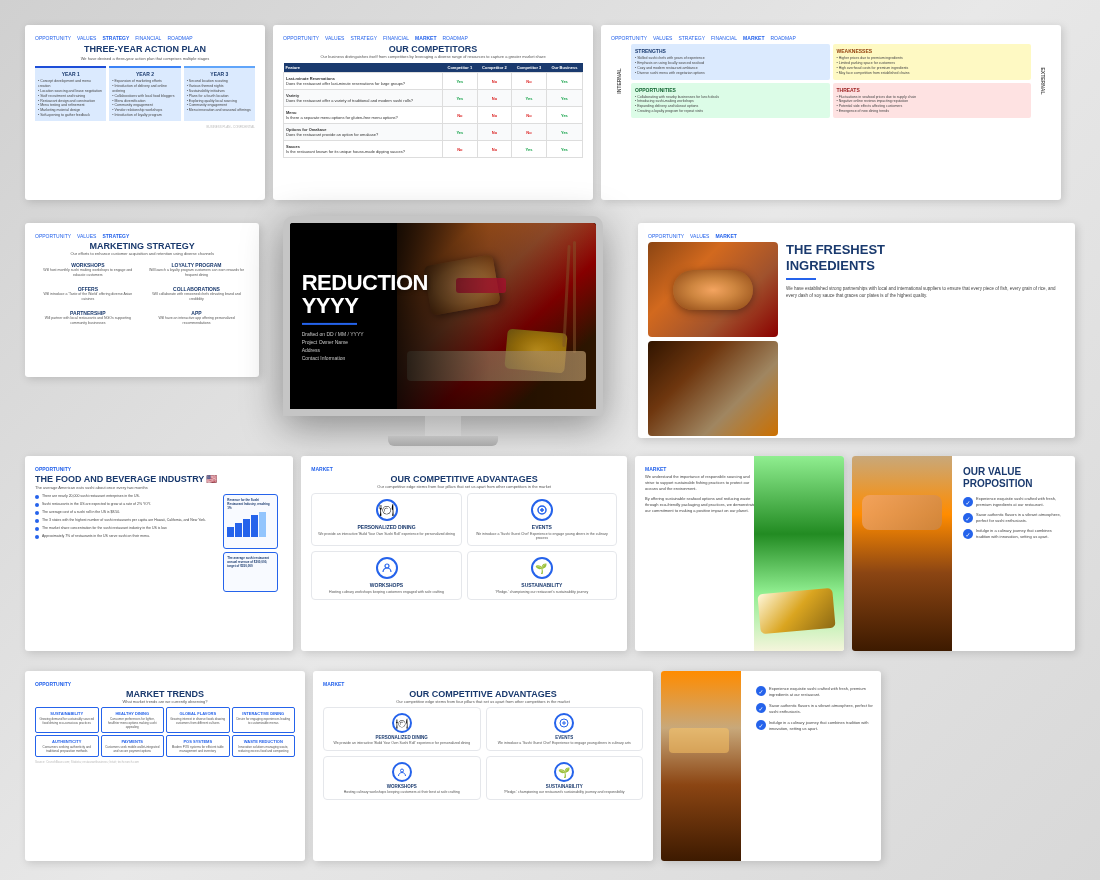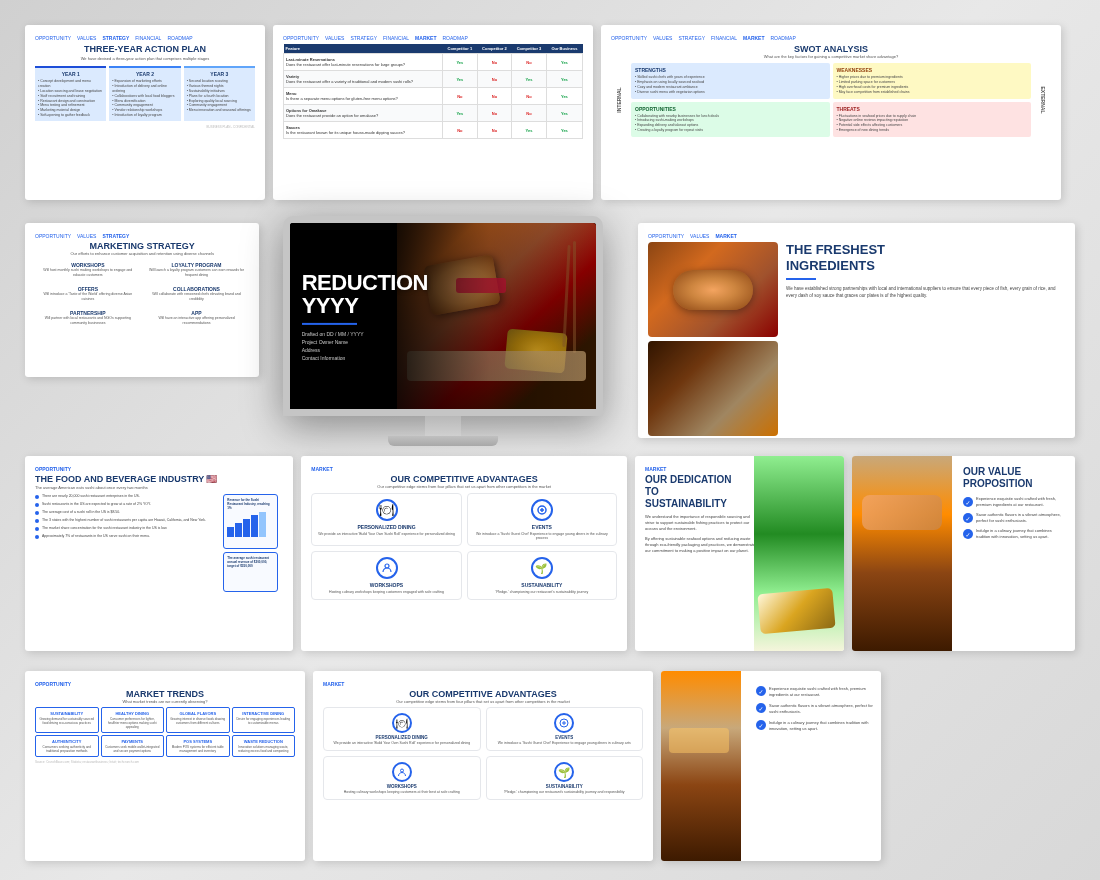--- a/index.html
+++ b/index.html
@@ -57,20 +57,24 @@
     </div>
 
     <div class="slide-wrapper" style="width:320px;min-height:175px;">
       <div style="display:flex;gap:6px;margin-bottom:3px;font-size:5px;color:#2563eb;">
         <span>OPPORTUNITY</span>
         <span>VALUES</span>
         <span>STRATEGY</span>
         <span>FINANCIAL</span>
         <span style="font-weight:700;">MARKET</span>
         <span>ROADMAP</span>
+      </div>
+      <div style="text-align:center;margin-bottom:4px;">
+        <div style="font-size:9px;font-weight:900;color:#1a3a6e;text-transform:uppercase;">OUR COMPETITORS</div>
+        <div style="font-size:4px;color:#555;">Our business distinguishes itself from competitors by leveraging a diverse range of resources to capture a greater market share</div>
       </div>
       <table style="width:100%;border-collapse:collapse;font-size:4px;">
         <thead>
           <tr>
             <th style="background:#1a3a6e;color:#fff;padding:2px;text-align:left;font-size:4px;">Feature</th>
             <th style="background:#1a3a6e;color:#fff;padding:2px;text-align:center;font-size:4px;">Competitor 1</th>
             <th style="background:#1a3a6e;color:#fff;padding:2px;text-align:center;font-size:4px;">Competitor 2</th>
             <th style="background:#1a3a6e;color:#fff;padding:2px;text-align:center;font-size:4px;">Competitor 3</th>
             <th style="background:#1a3a6e;color:#fff;padding:2px;text-align:center;font-size:4px;">Our Business</th>
           </tr>
@@ -117,24 +121,20 @@
 
     <div class="slide-wrapper" style="width:460px;min-height:175px;">
       <div style="display:flex;gap:6px;margin-bottom:3px;font-size:5px;color:#2563eb;">
         <span>OPPORTUNITY</span>
           <span>VALUES</span>
           <span>STRATEGY</span>
           <span>FINANCIAL</span>
           <span style="font-weight:700;">MARKET</span>
           <span>ROADMAP</span>
       </div>
-      <div style="text-align:center;margin-bottom:4px;">
-        <div style="font-size:9px;font-weight:900;color:#1a3a6e;text-transform:uppercase;">SWOT ANALYSIS</div>
-        <div style="font-size:4px;color:#555;">What are the key factors for gaining a competitive market share advantage?</div>
-      </div>
       <div style="display:flex;gap:4px;">
         <div style="width:16px;display:flex;align-items:center;justify-content:center;">
           <div style="transform:rotate(-90deg);font-size:5px;font-weight:700;color:#555;white-space:nowrap;">INTERNAL</div>
         </div>
         <div style="flex:1;">
           <div style="display:grid;grid-template-columns:1fr 1fr;gap:3px;">
             <div style="background:#dbeafe;padding:4px;border-radius:2px;">
               <div style="font-size:5px;font-weight:700;color:#1a3a6e;margin-bottom:2px;">STRENGTHS</div>
               <div style="font-size:3.5px;color:#444;line-height:1.4;">• Skilled sushi chefs with years of experience<br>• Emphasis on using locally sourced seafood<br>• Cozy and modern restaurant ambiance<br>• Diverse sushi menu with vegetarian options</div>
             </div>
@@ -363,21 +363,20 @@
         </div>
       </div>
     </div>
 
     <div style="width:440px;height:195px;display:flex;gap:8px;">
 
       <div class="slide-wrapper" style="width:210px;height:195px;position:relative;overflow:hidden;">
         <div style="display:flex;gap:4px;margin-bottom:2px;font-size:5px;color:#2563eb;">
             <span style="font-weight:700;">MARKET</span>
           </div>
-        <div style="font-size:10px;font-weight:900;color:#1a3a6e;text-transform:uppercase;line-height:1.2;margin-bottom:4px;">OUR DEDICATION<br>TO<br>SUSTAINABILITY</div>
 
         <div style="position:absolute;right:0;top:0;width:90px;height:195px;overflow:hidden;">
           <div style="width:100%;height:100%;background:linear-gradient(to bottom, #90EE90 0%, #228B22 40%, #90EE90 70%, #f5f5dc 100%);position:relative;">
 
             <div style="position:absolute;bottom:20px;left:5px;width:75px;height:40px;background:linear-gradient(135deg,#fff8dc,#daa520,#8b6914);border-radius:5px;transform:rotate(-5deg);"></div>
           </div>
         </div>
         <div style="width:115px;">
           <div style="font-size:4px;color:#444;line-height:1.5;margin-bottom:4px;">We understand the importance of responsible sourcing and strive to support sustainable fishing practices to protect our oceans and the environment.</div>
           <div style="font-size:4px;color:#444;line-height:1.5;">By offering sustainable seafood options and reducing waste through eco-friendly packaging and practices, we demonstrate our commitment to making a positive impact on our planet.</div>

